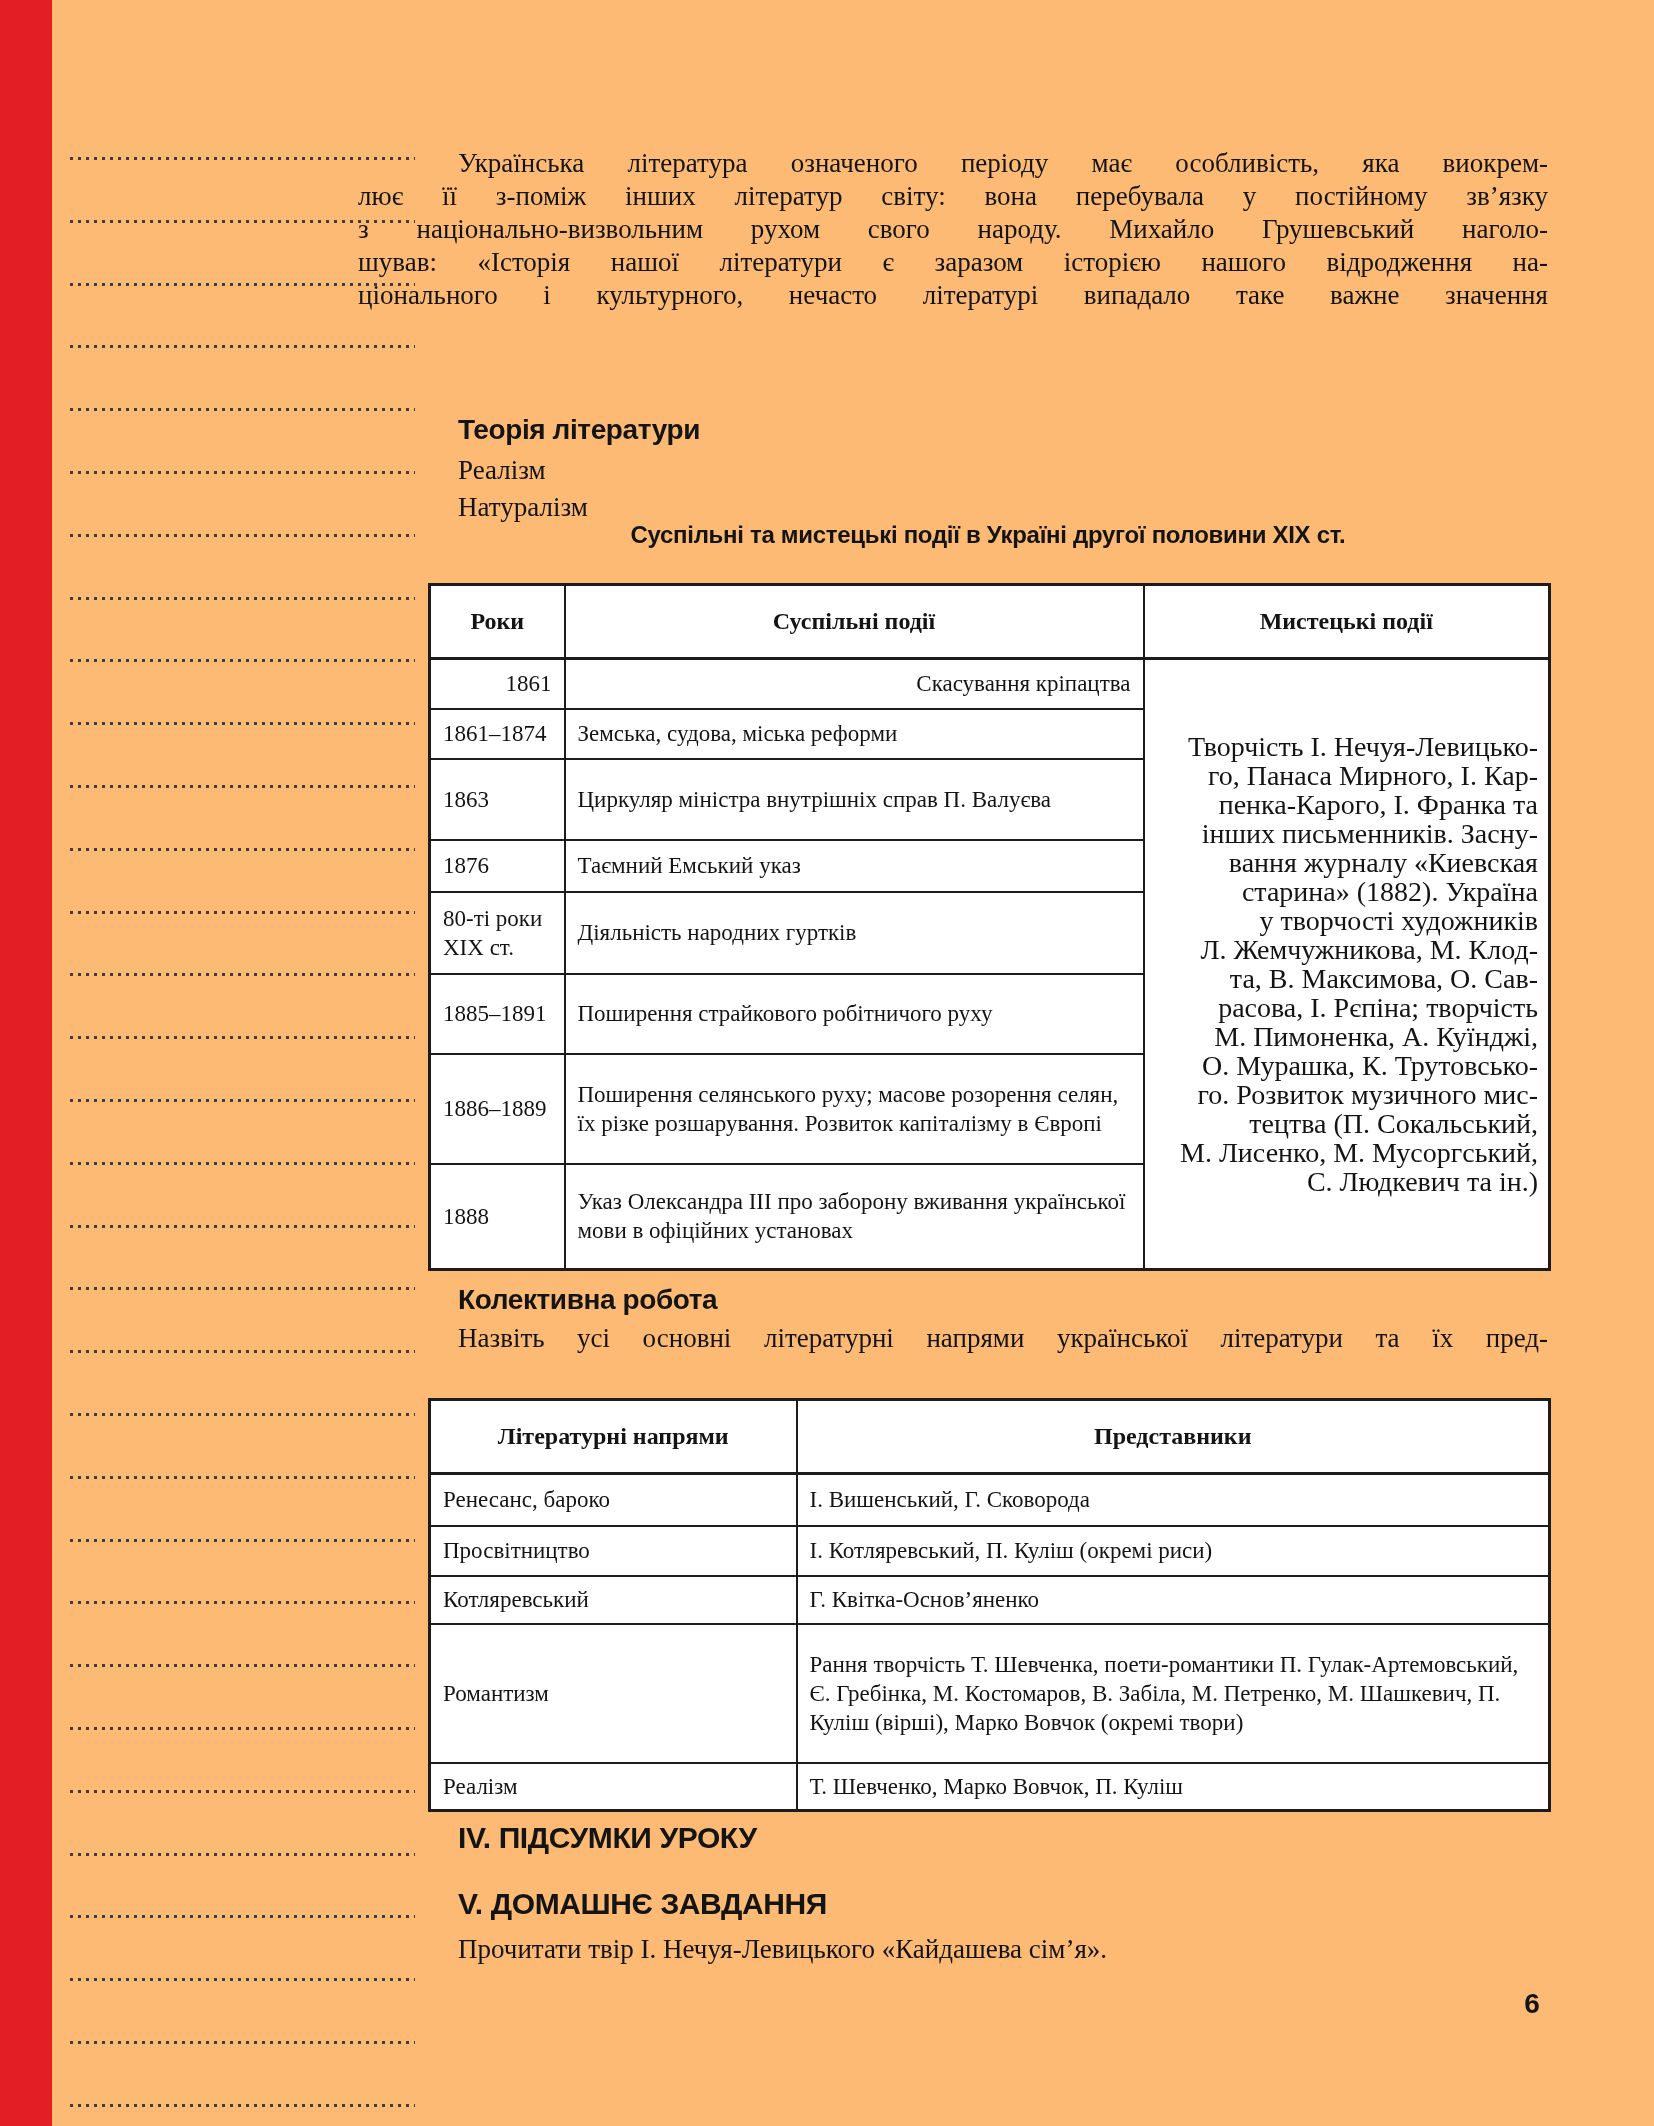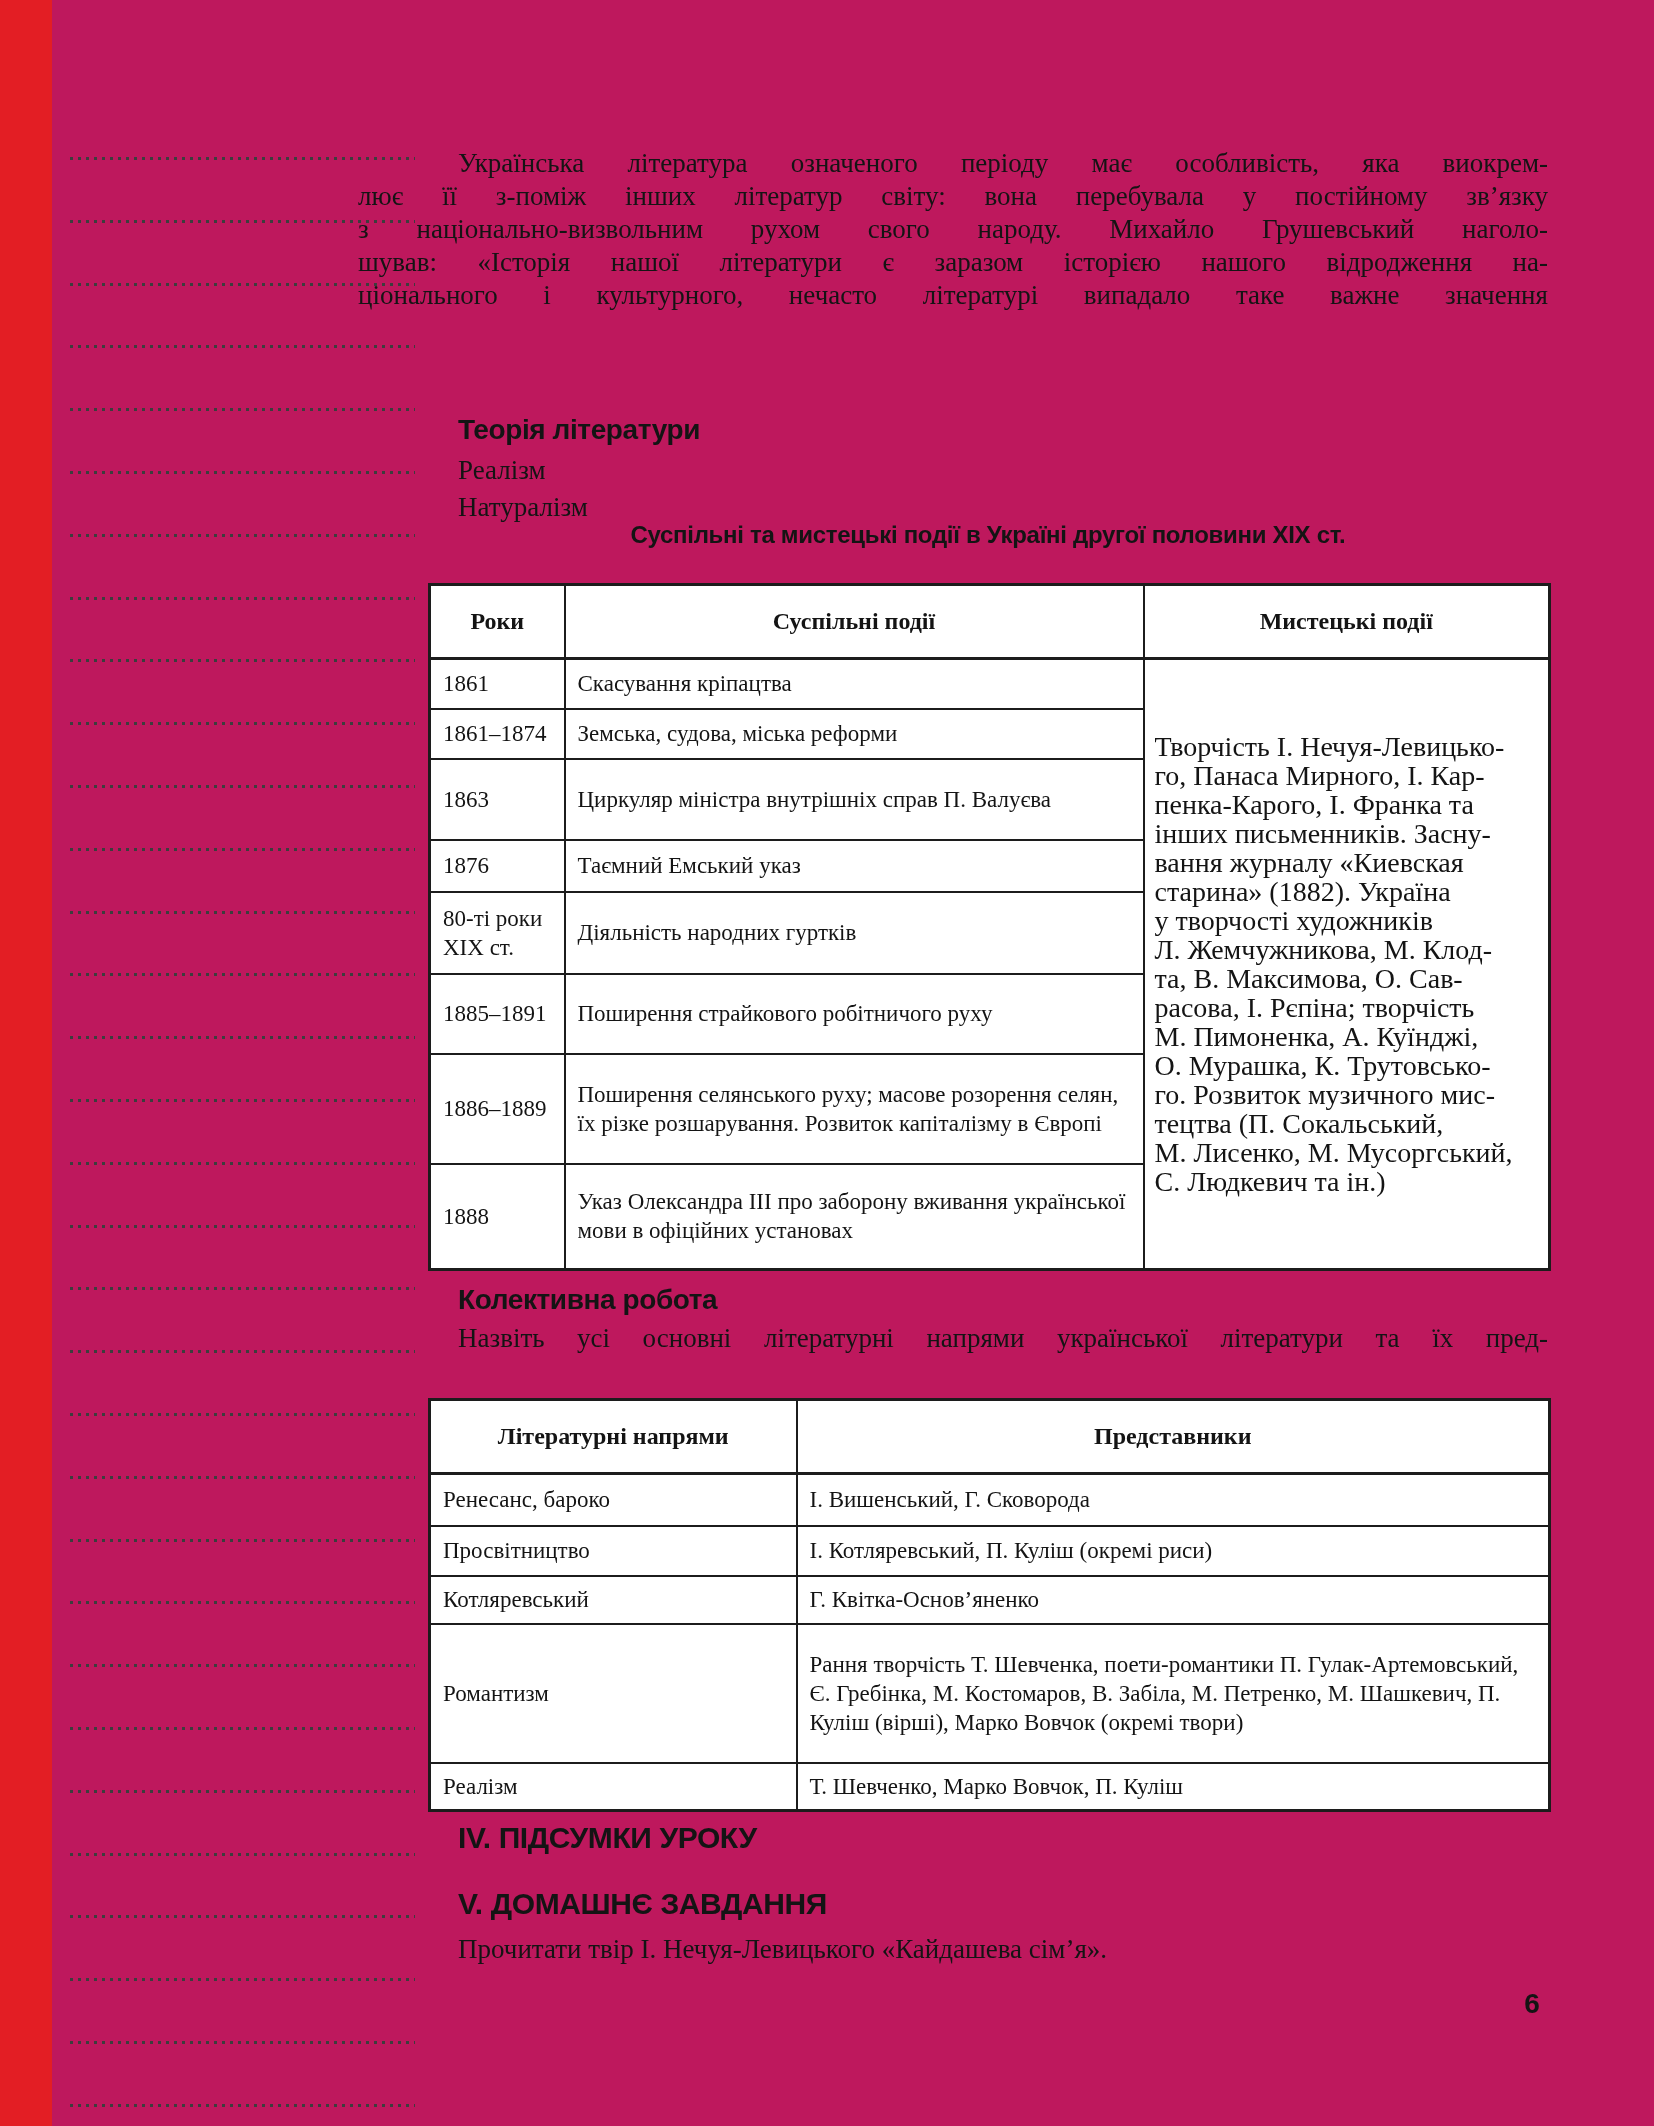--- a/index.html
+++ b/index.html
@@ -71,21 +71,21 @@
   .t2{top:1398px;}
   table,td,th{border:2px solid #1c1c1c;}
   table{border-width:3px;}
   th{
     font-weight:bold;font-size:24px;
     text-align:center;vertical-align:middle;
     border-bottom-width:3px;padding:21px 6px;
   }
   td{vertical-align:middle;padding:8px 12px;}
   .t1 thead tr{height:49px;}
-  .t1 tbody tr:nth-child(1){height:50px;}
+  .t1 tbody tr:nth-child(1){height:50px;text-align:right;}
   .t1 tbody tr:nth-child(2){height:50px;}
   .t1 tbody tr:nth-child(3){height:81px;}
   .t1 tbody tr:nth-child(4){height:52px;}
   .t1 tbody tr:nth-child(5){height:82px;}
   .t1 tbody tr:nth-child(6){height:80px;}
   .t1 tbody tr:nth-child(7){height:110px;}
   .t1 tbody tr:nth-child(8){height:106px;}
   .t2 thead tr{height:45px;}
   .t2 tbody tr:nth-child(1){height:52px;}
   .t2 tbody tr:nth-child(2){height:50px;}
@@ -98,21 +98,21 @@
   .page-num{
     position:absolute;left:1492px;top:1988px;width:80px;
     text-align:center;
     font-family:"Liberation Sans", sans-serif;
     font-weight:bold;font-size:28px;
   }
 </style>
 </head>
 <body>
 
-<div class="page" style="background: #be185d;">
+<div class="page" style="background: #fdba74;">
   <div class="red-bar" style="background: rgb(227, 30, 36);"></div>
   <div id="dots">
       <div class="dot-line" style="top: 157px;"></div>
       <div class="dot-line" style="top: 219.8px;"></div>
       <div class="dot-line" style="top: 282.6px;"></div>
       <div class="dot-line" style="top: 345.4px;"></div>
       <div class="dot-line" style="top: 408.2px;"></div>
       <div class="dot-line" style="top: 471px;"></div>
       <div class="dot-line" style="top: 533.8px;"></div>
       <div class="dot-line" style="top: 596.6px;"></div>

